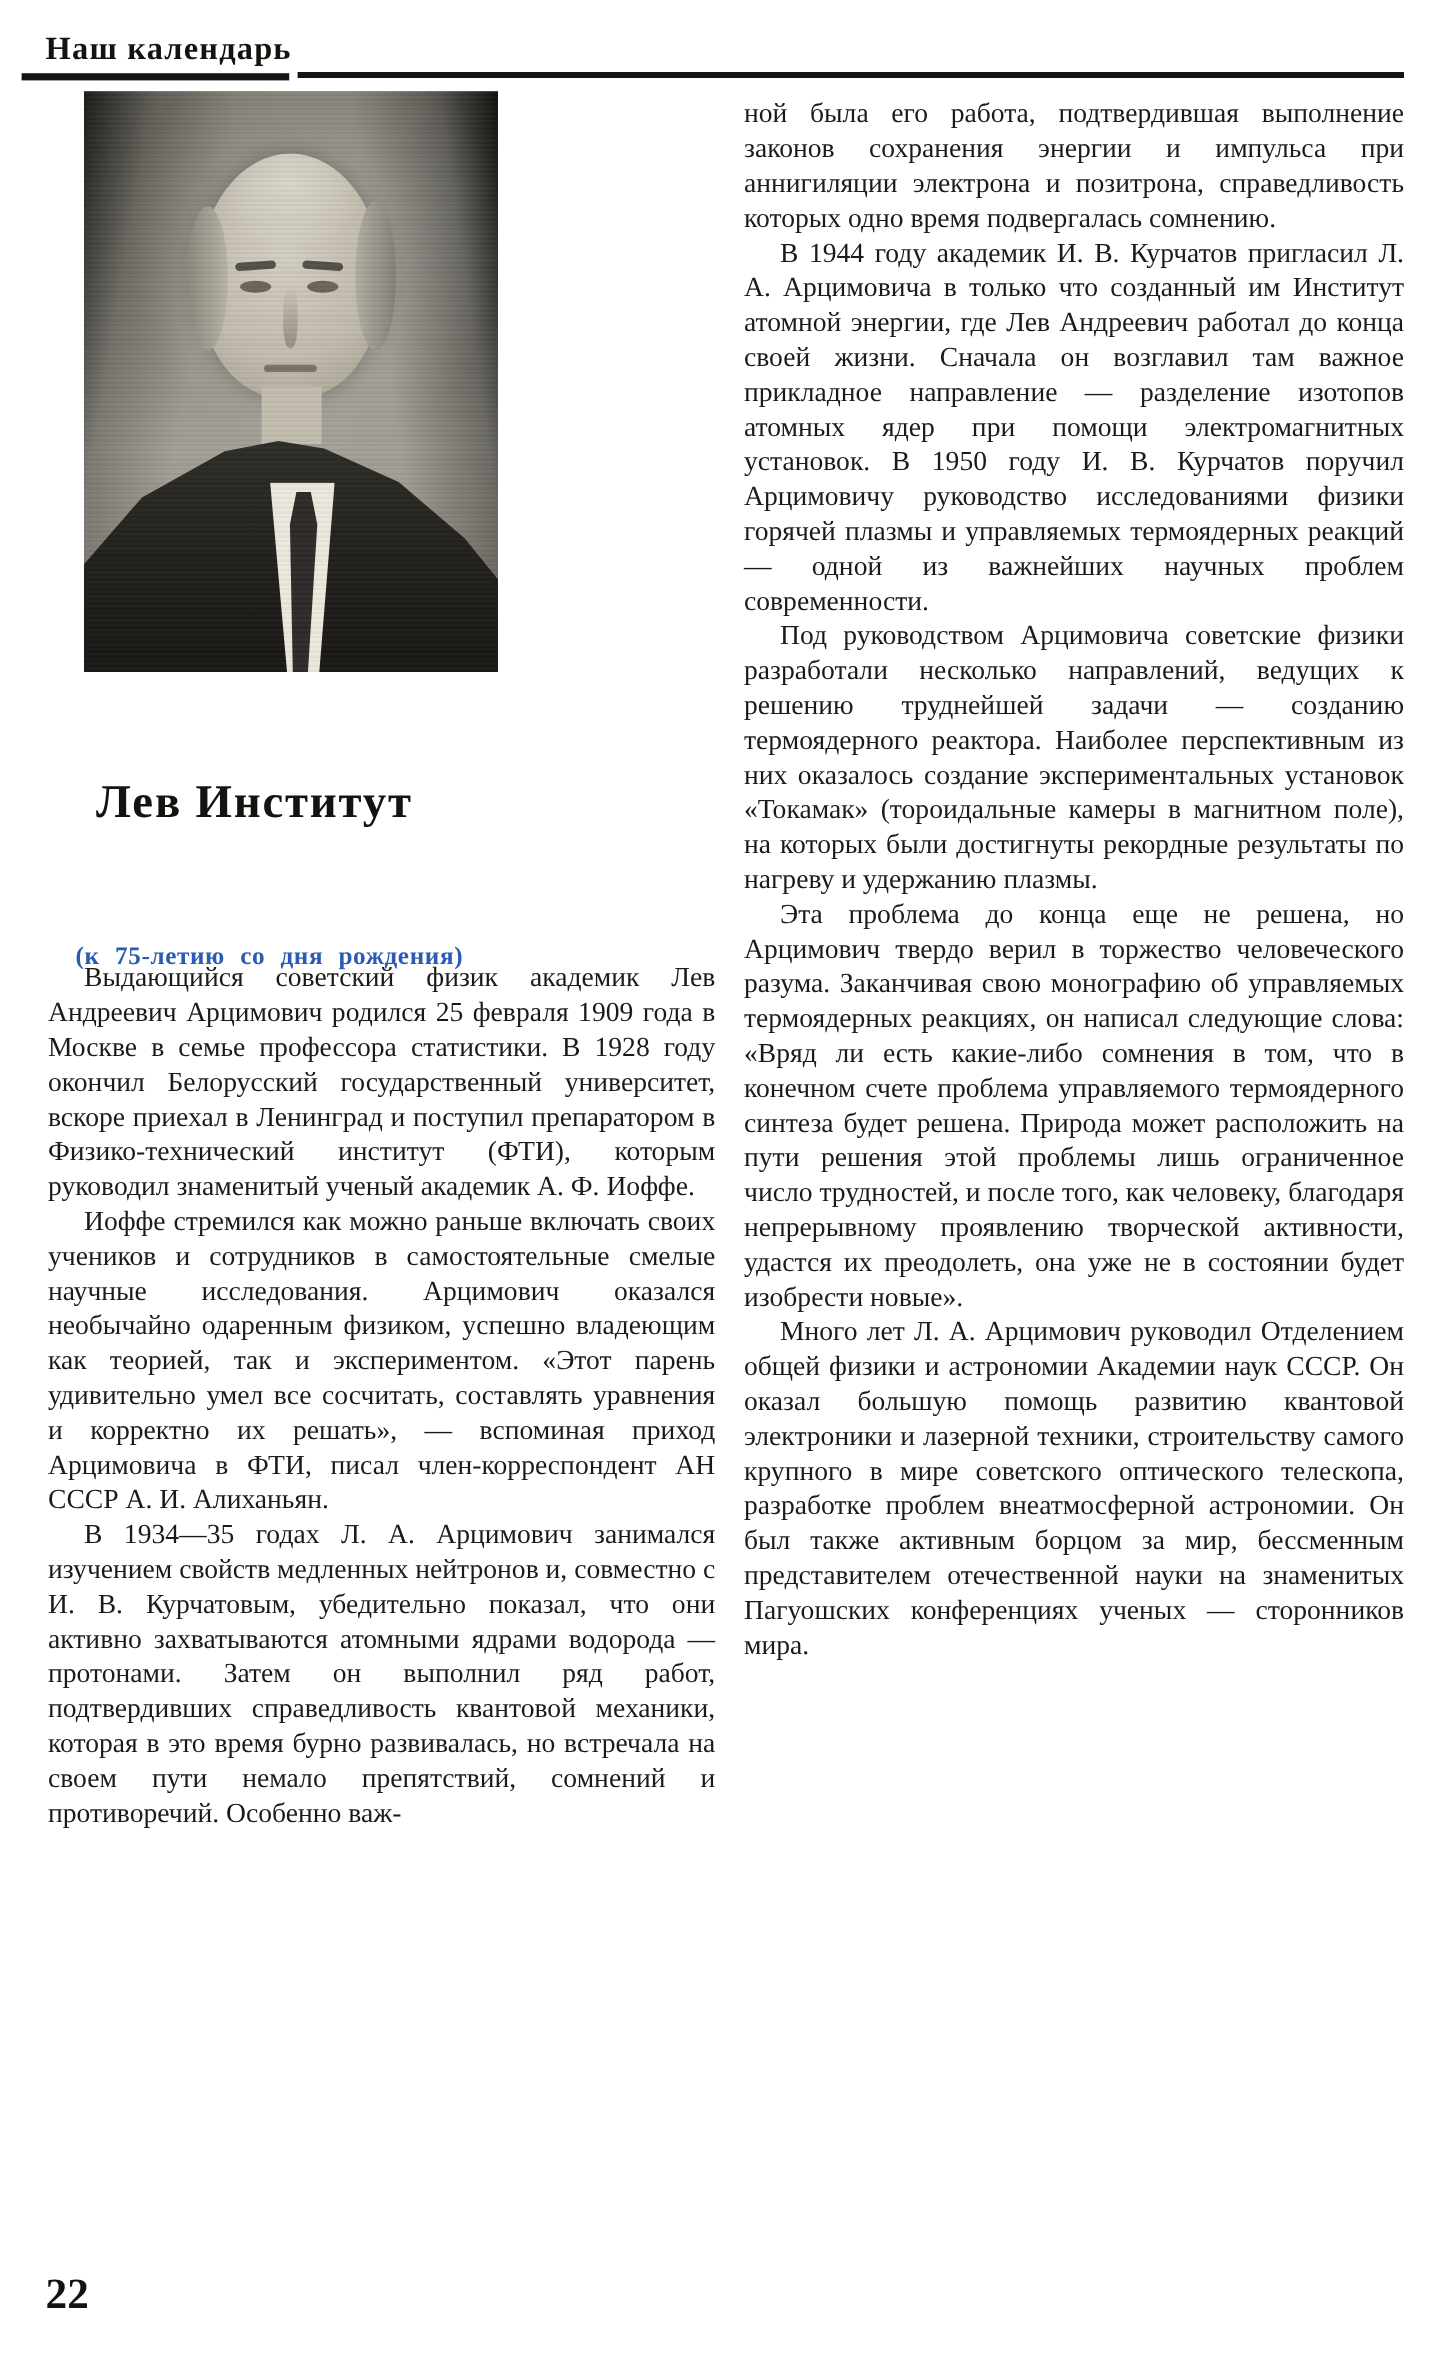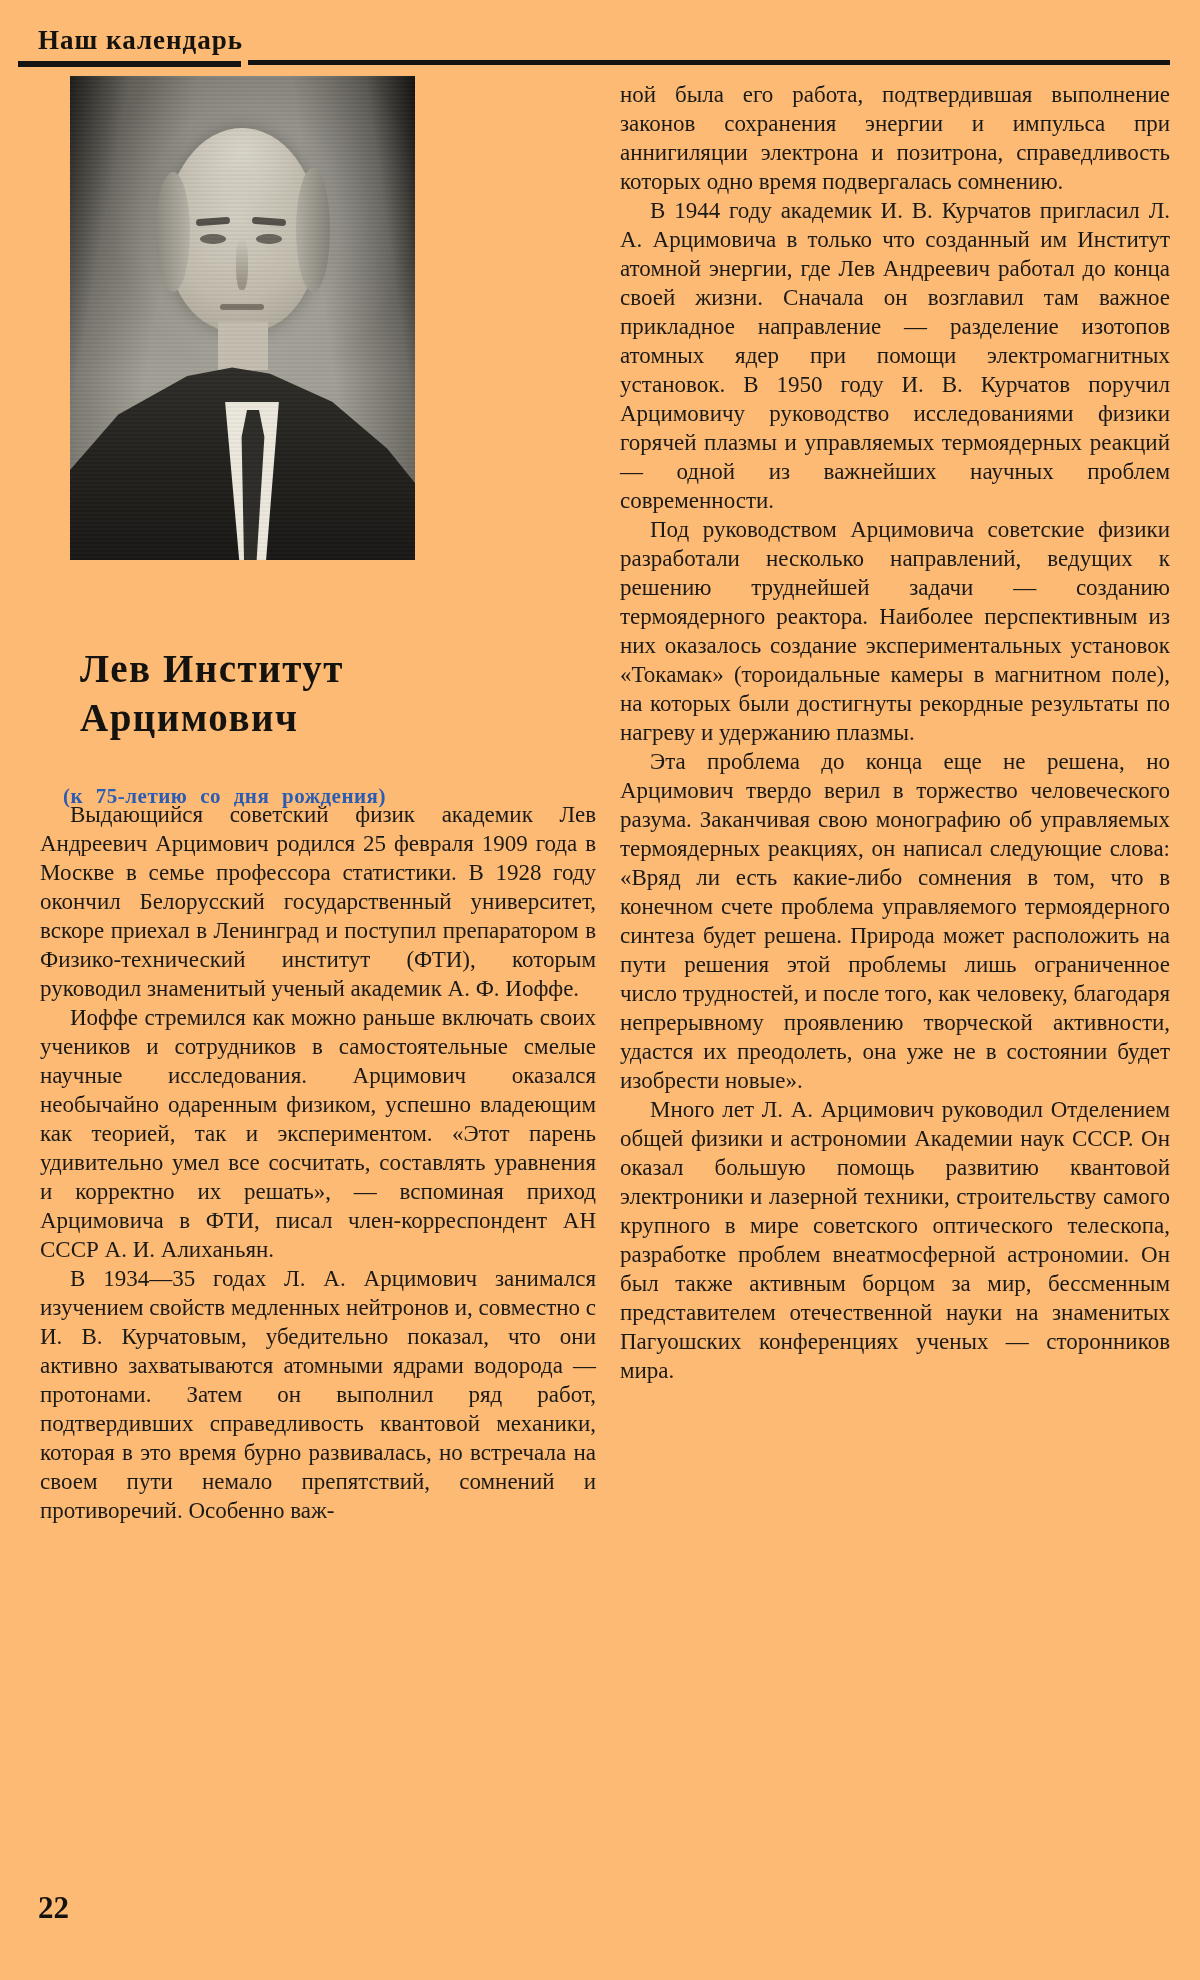--- a/index.html
+++ b/index.html
@@ -3,21 +3,21 @@
 <meta charset="utf-8">
 <style>
   html,body{margin:0;padding:0;}
   body{
     width:1200px;height:1980px;
     background:#e9e6df;
     font-family:"Liberation Serif","DejaVu Serif",serif;
   }
   .page{
     position:relative;width:1200px;height:1980px;
-    background:#fdba74;
+    background:#ffffff;
     color:#1c1a17;
     overflow:hidden;
   }
   
   .section-label{
     position:absolute;left:38px;top:25px;
     font-size:27px;font-weight:bold;letter-spacing:1px;
     color:#15130f;
   }
   .rule{position:absolute;background:#161412;}
@@ -106,21 +106,21 @@
   .signature{
     margin-top:28px;
     text-align:right;
     font-style:italic;
     font-size:26px;
     word-spacing:10px;
     padding-right:4px;
   }
   .page-number{
     position:absolute;left:38px;top:1890px;
-    font-size:31px;font-weight:bold;color:#15130f;
+    font-size:36px;font-weight:bold;color:#15130f;
   }
 </style>
 </head>
 <body>
 
 <div class="page">
 
   <div class="section-label">Наш календарь</div>
   <div class="rule rule-left"></div>
   <div class="rule rule-right"></div>
@@ -138,21 +138,20 @@
     <div class="ph-mouth"></div>
     <div class="ph-neck"></div>
     <div class="ph-suit"></div>
     <div class="ph-shirt"></div>
     <div class="ph-tie"></div>
     <div class="ph-layer ph-grain"></div>
   </div>
 
   <h1 class="title">
     <span>Лев Институт</span>
-    <span>Арцимович</span>
   </h1>
 
   <div class="subtitle">(к 75-летию со дня рождения)</div>
 
   <div class="col col-left">
     <p>Выдающийся советский физик академик Лев Андреевич Арцимович родился 25 февраля 1909 года в Москве в семье профессора статистики. В 1928 году окончил Белорусский государственный университет, вскоре приехал в Ленинград и поступил препаратором в Физико-технический институт (ФТИ), которым руководил знаменитый ученый академик А. Ф. Иоффе.</p>
     <p>Иоффе стремился как можно раньше включать своих учеников и сотрудников в самостоятельные смелые научные исследования. Арцимович оказался необычайно одаренным физиком, успешно владеющим как теорией, так и экспериментом. «Этот парень удивительно умел все сосчитать, составлять уравнения и корректно их решать», — вспоминая приход Арцимовича в ФТИ, писал член-корреспондент АН СССР А. И. Алиханьян.</p>
     <p>В 1934—35 годах Л. А. Арцимович занимался изучением свойств медленных нейтронов и, совместно с И. В. Курчатовым, убедительно показал, что они активно захватываются атомными ядрами водорода — протонами. Затем он выполнил ряд работ, подтвердивших справедливость квантовой механики, которая в это время бурно развивалась, но встречала на своем пути немало препятствий, сомнений и противоречий. Особенно важ-</p>
   </div>
 

